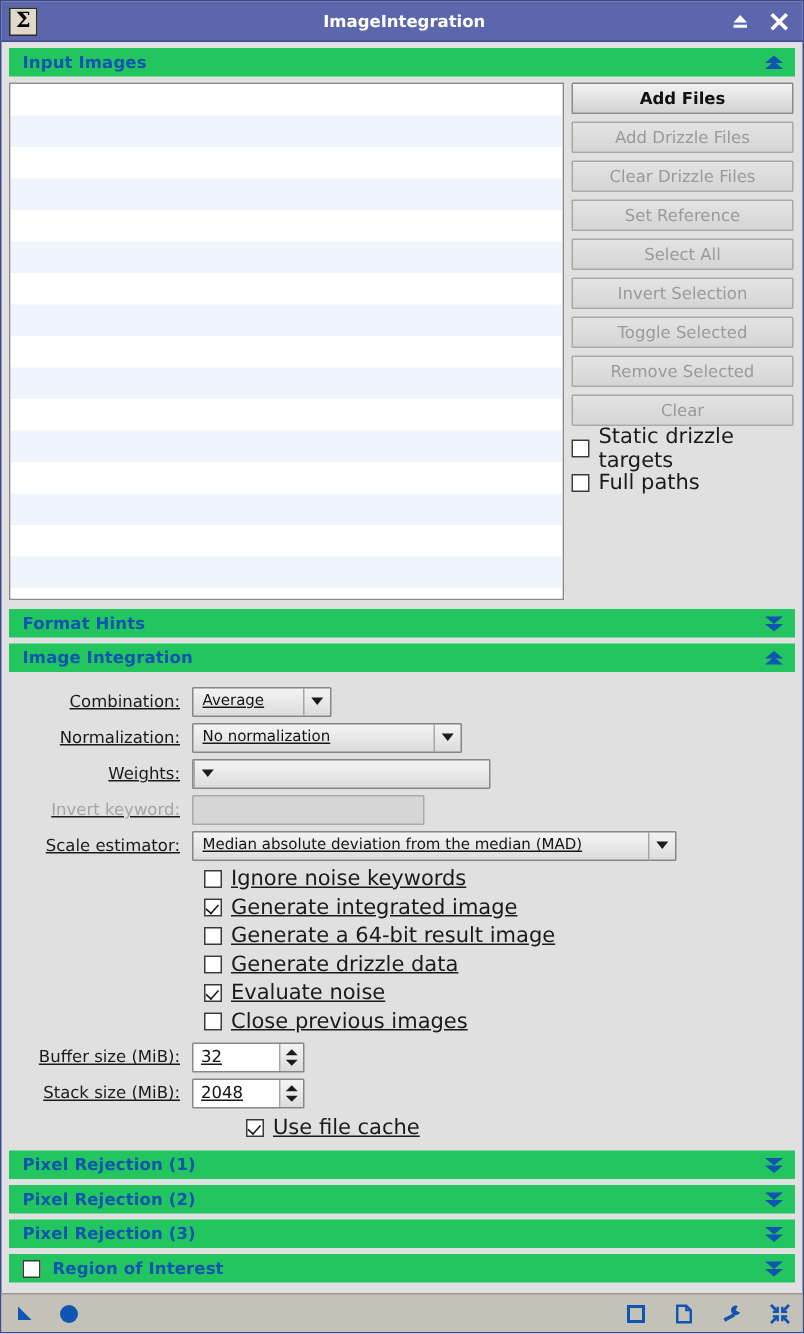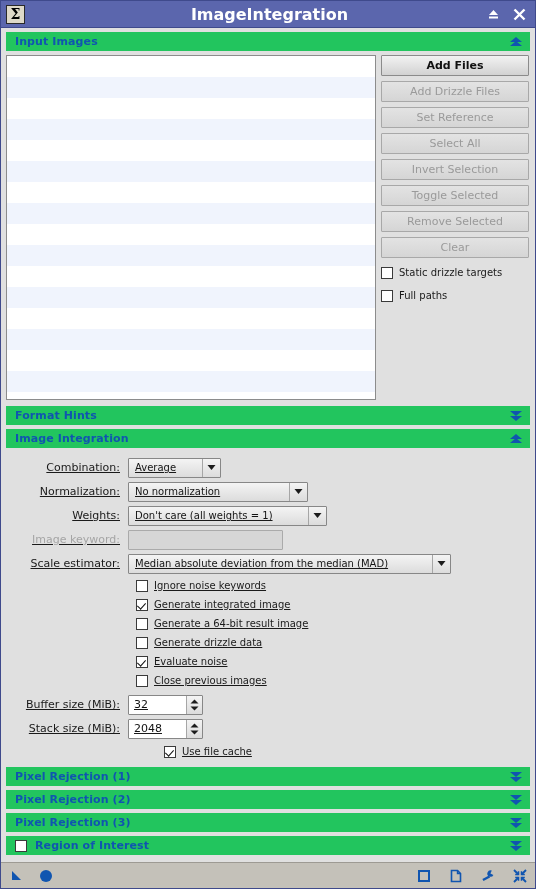--- a/index.html
+++ b/index.html
@@ -42,21 +42,21 @@
     font-size: 14px; font-weight: bold;
     color: #000;
     line-height: 1;
   }
   .title-text {
     position: absolute;
     left: 3px; right: 0;
     text-align: center;
     color: #ffffff;
     font-weight: bold;
-    font-size: 16px;
+    font-size: 11px;
     pointer-events: none;
   }
   .title-buttons {
     margin-left: auto; margin-right: 9px;
     display: flex; align-items: center; gap: 12px;
     z-index: 2;
   }
   .tb-btn {
     width: 14px; height: 14px;
     display: flex; align-items: center; justify-content: center;
@@ -158,21 +158,21 @@
   }
   .chkbox.checked::after {
     content: "";
     position: absolute;
     left: 2px; top: 1px;
     width: 4px; height: 7px;
     border: solid #111;
     border-width: 0 1.8px 1.8px 0;
     transform: rotate(42deg);
   }
-  .chk-label { font-size: 10px; color: #1a1a1a; }
+  .chk-label { font-size: 14px; color: #1a1a1a; }
 
   
   .form {
     padding: 4px 0 6px 0;
     flex: 0 0 auto;
     text-decoration: underline;
   }
   .frow {
     display: flex; align-items: center;
     height: 23px;
@@ -320,20 +320,21 @@
         <div class="row odd"></div>
         <div class="row even"></div>
         <div class="row odd"></div>
         <div class="row even"></div>
         <div class="row odd"></div>
       </div>
 
       <div class="btn-col">
         <div class="ibtn">Add Files</div>
         <div class="ibtn disabled">Add Drizzle Files</div>
+        <div class="ibtn disabled">Clear Drizzle Files</div>
         <div class="ibtn disabled">Set Reference</div>
         <div class="ibtn disabled">Select All</div>
         <div class="ibtn disabled">Invert Selection</div>
         <div class="ibtn disabled">Toggle Selected</div>
         <div class="ibtn disabled">Remove Selected</div>
         <div class="ibtn disabled">Clear</div>
 
         <div class="chk-row">
           <span class="chkbox"></span>
           <span class="chk-label">Static drizzle targets</span>
@@ -387,31 +388,30 @@
             <svg width="9" height="7" viewBox="0 0 9 7">
                 <polygon points="0.5,1 8.5,1 4.5,6" fill="#1c1c1c"></polygon>
               </svg>
           </span>
         </div>
       </div>
 
       <div class="frow">
         <span class="flabel">Weights:</span>
         <div class="combo w-lg">
-          <span class="cval">Don't care (all weights = 1)</span>
           <span class="carrow">
             <svg width="9" height="7" viewBox="0 0 9 7">
                 <polygon points="0.5,1 8.5,1 4.5,6" fill="#1c1c1c"></polygon>
               </svg>
           </span>
         </div>
       </div>
 
       <div class="frow">
-        <span class="flabel disabled">Image keyword:</span>
+        <span class="flabel disabled">Invert keyword:</span>
         <div class="txtfield-disabled" title=""></div>
       </div>
 
       <div class="frow">
         <span class="flabel">Scale estimator:</span>
         <div class="combo w-xl">
           <span class="cval">Median absolute deviation from the median (MAD)</span>
           <span class="carrow">
             <svg width="9" height="7" viewBox="0 0 9 7">
                 <polygon points="0.5,1 8.5,1 4.5,6" fill="#1c1c1c"></polygon>

